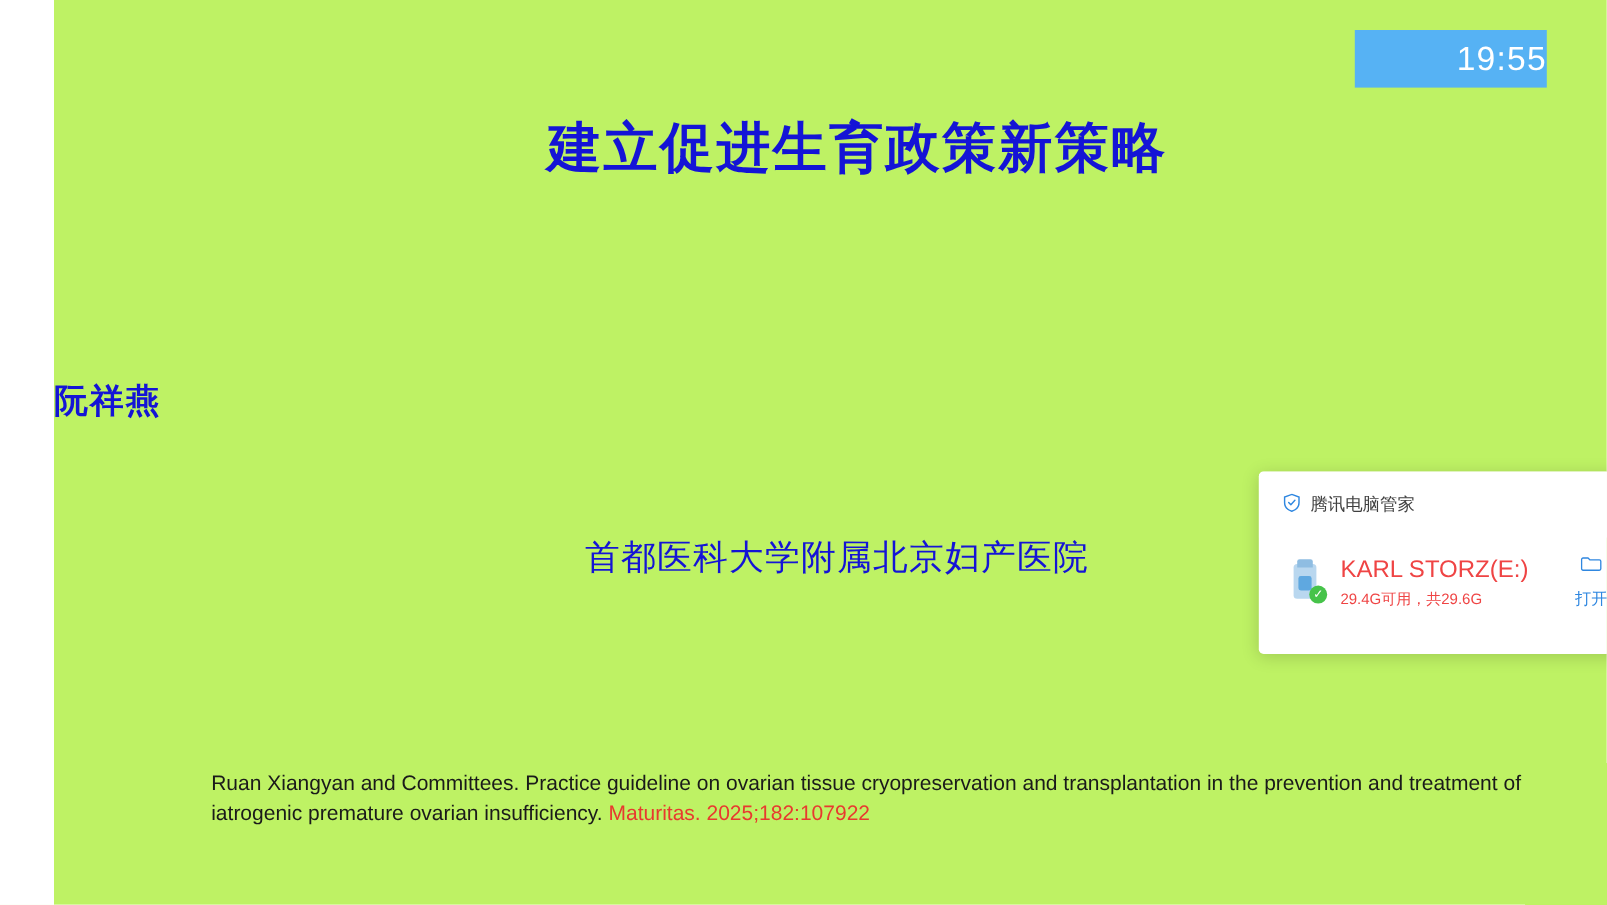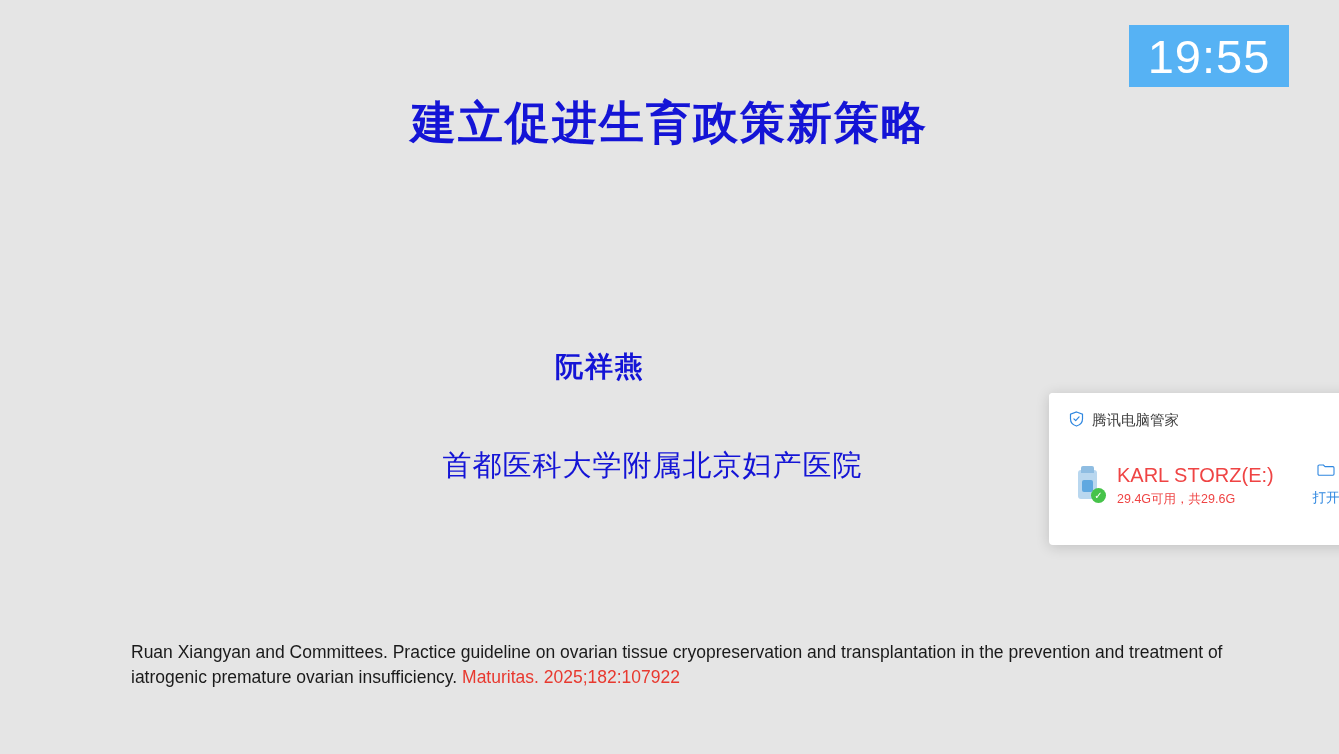--- a/index.html
+++ b/index.html
@@ -12,21 +12,22 @@
     height: 754px;
     position: relative;
     overflow: hidden;
     font-family: "Liberation Sans", sans-serif;
   }
 
   
   #slide {
     position: absolute;
     inset: 0;
-    background: #e5e5e5;
+    background: #bef264;
+    margin-left: 45px;
   }
 
   .title-block {
     position: absolute;
     top: 96px;
     left: 0;
     width: 1339px;
     text-align: center;
   }
   .title-line {
@@ -34,24 +35,24 @@
     font-weight: 700;
     line-height: 1.18;
     letter-spacing: 2px;
     white-space: nowrap;
   }
   .title-line-1 { font-size: 45px; }
   .title-line-2 { font-size: 45px; }
 
   .presenter {
     position: absolute;
-    top: 348px;
+    top: 315px;
     left: 0;
     width: 1200px;
-    text-align: center;
+    text-align: left;
     color: #1414d6;
     font-size: 28px;
     font-weight: 700;
     letter-spacing: 2px;
   }
 
   .affiliation {
     position: absolute;
     top: 444px;
     left: 0;
@@ -76,28 +77,28 @@
     font-family: "Liberation Sans", sans-serif;
   }
   .citation .journal { color: #e8392f; }
 
   
   #clock {
     position: absolute;
     top: 25px;
     left: 1129px;
     width: 160px;
-    height: 62px;
+    height: 48px;
     background: #56b2f4;
     color: #ffffff;
-    font-size: 47px;
+    font-size: 28px;
     font-weight: 400;
     display: flex;
     align-items: center;
-    justify-content: center;
+    justify-content: flex-end;
     letter-spacing: 1px;
   }
 
   
   #toast {
     position: absolute;
     left: 1049px;
     top: 393px;
     width: 310px;
     height: 152px;

